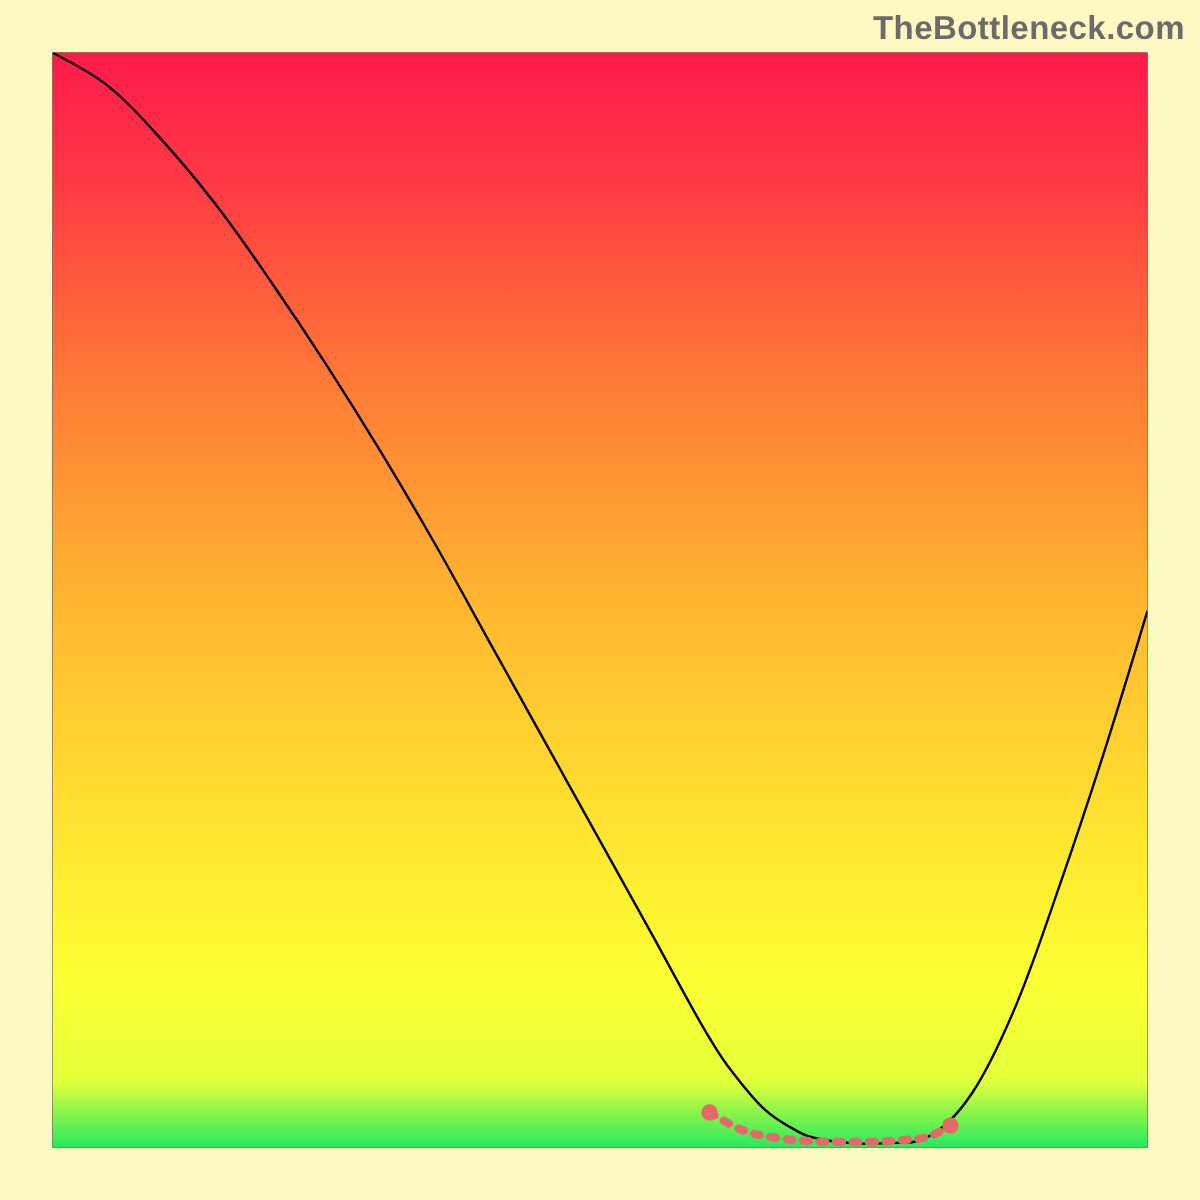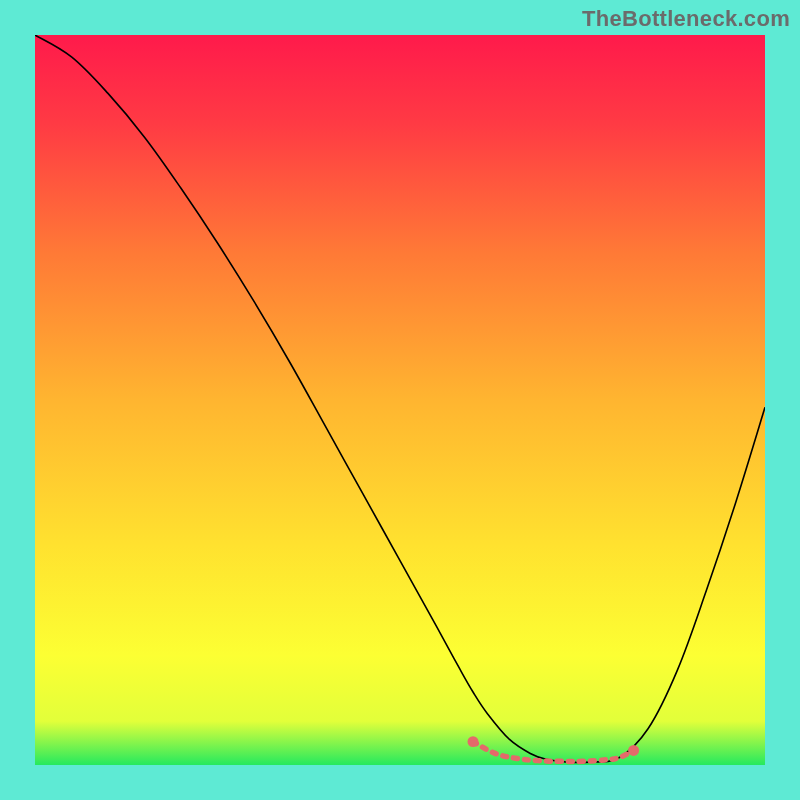--- a/index.html
+++ b/index.html
@@ -8,21 +8,21 @@
     width: 800px;
     height: 800px;
     background: #000000;
     overflow: hidden;
     font-family: Arial, Helvetica, sans-serif;
   }
   .frame {
     position: relative;
     width: 800px;
     height: 800px;
-    background: #5eead4;
+    background: #fef9c3;
   }
   .watermark {
     position: absolute;
     top: 6px;
     right: 10px;
     color: #6b6b6b;
     font-size: 22px;
     font-weight: bold;
     letter-spacing: 0.3px;
     z-index: 50;

